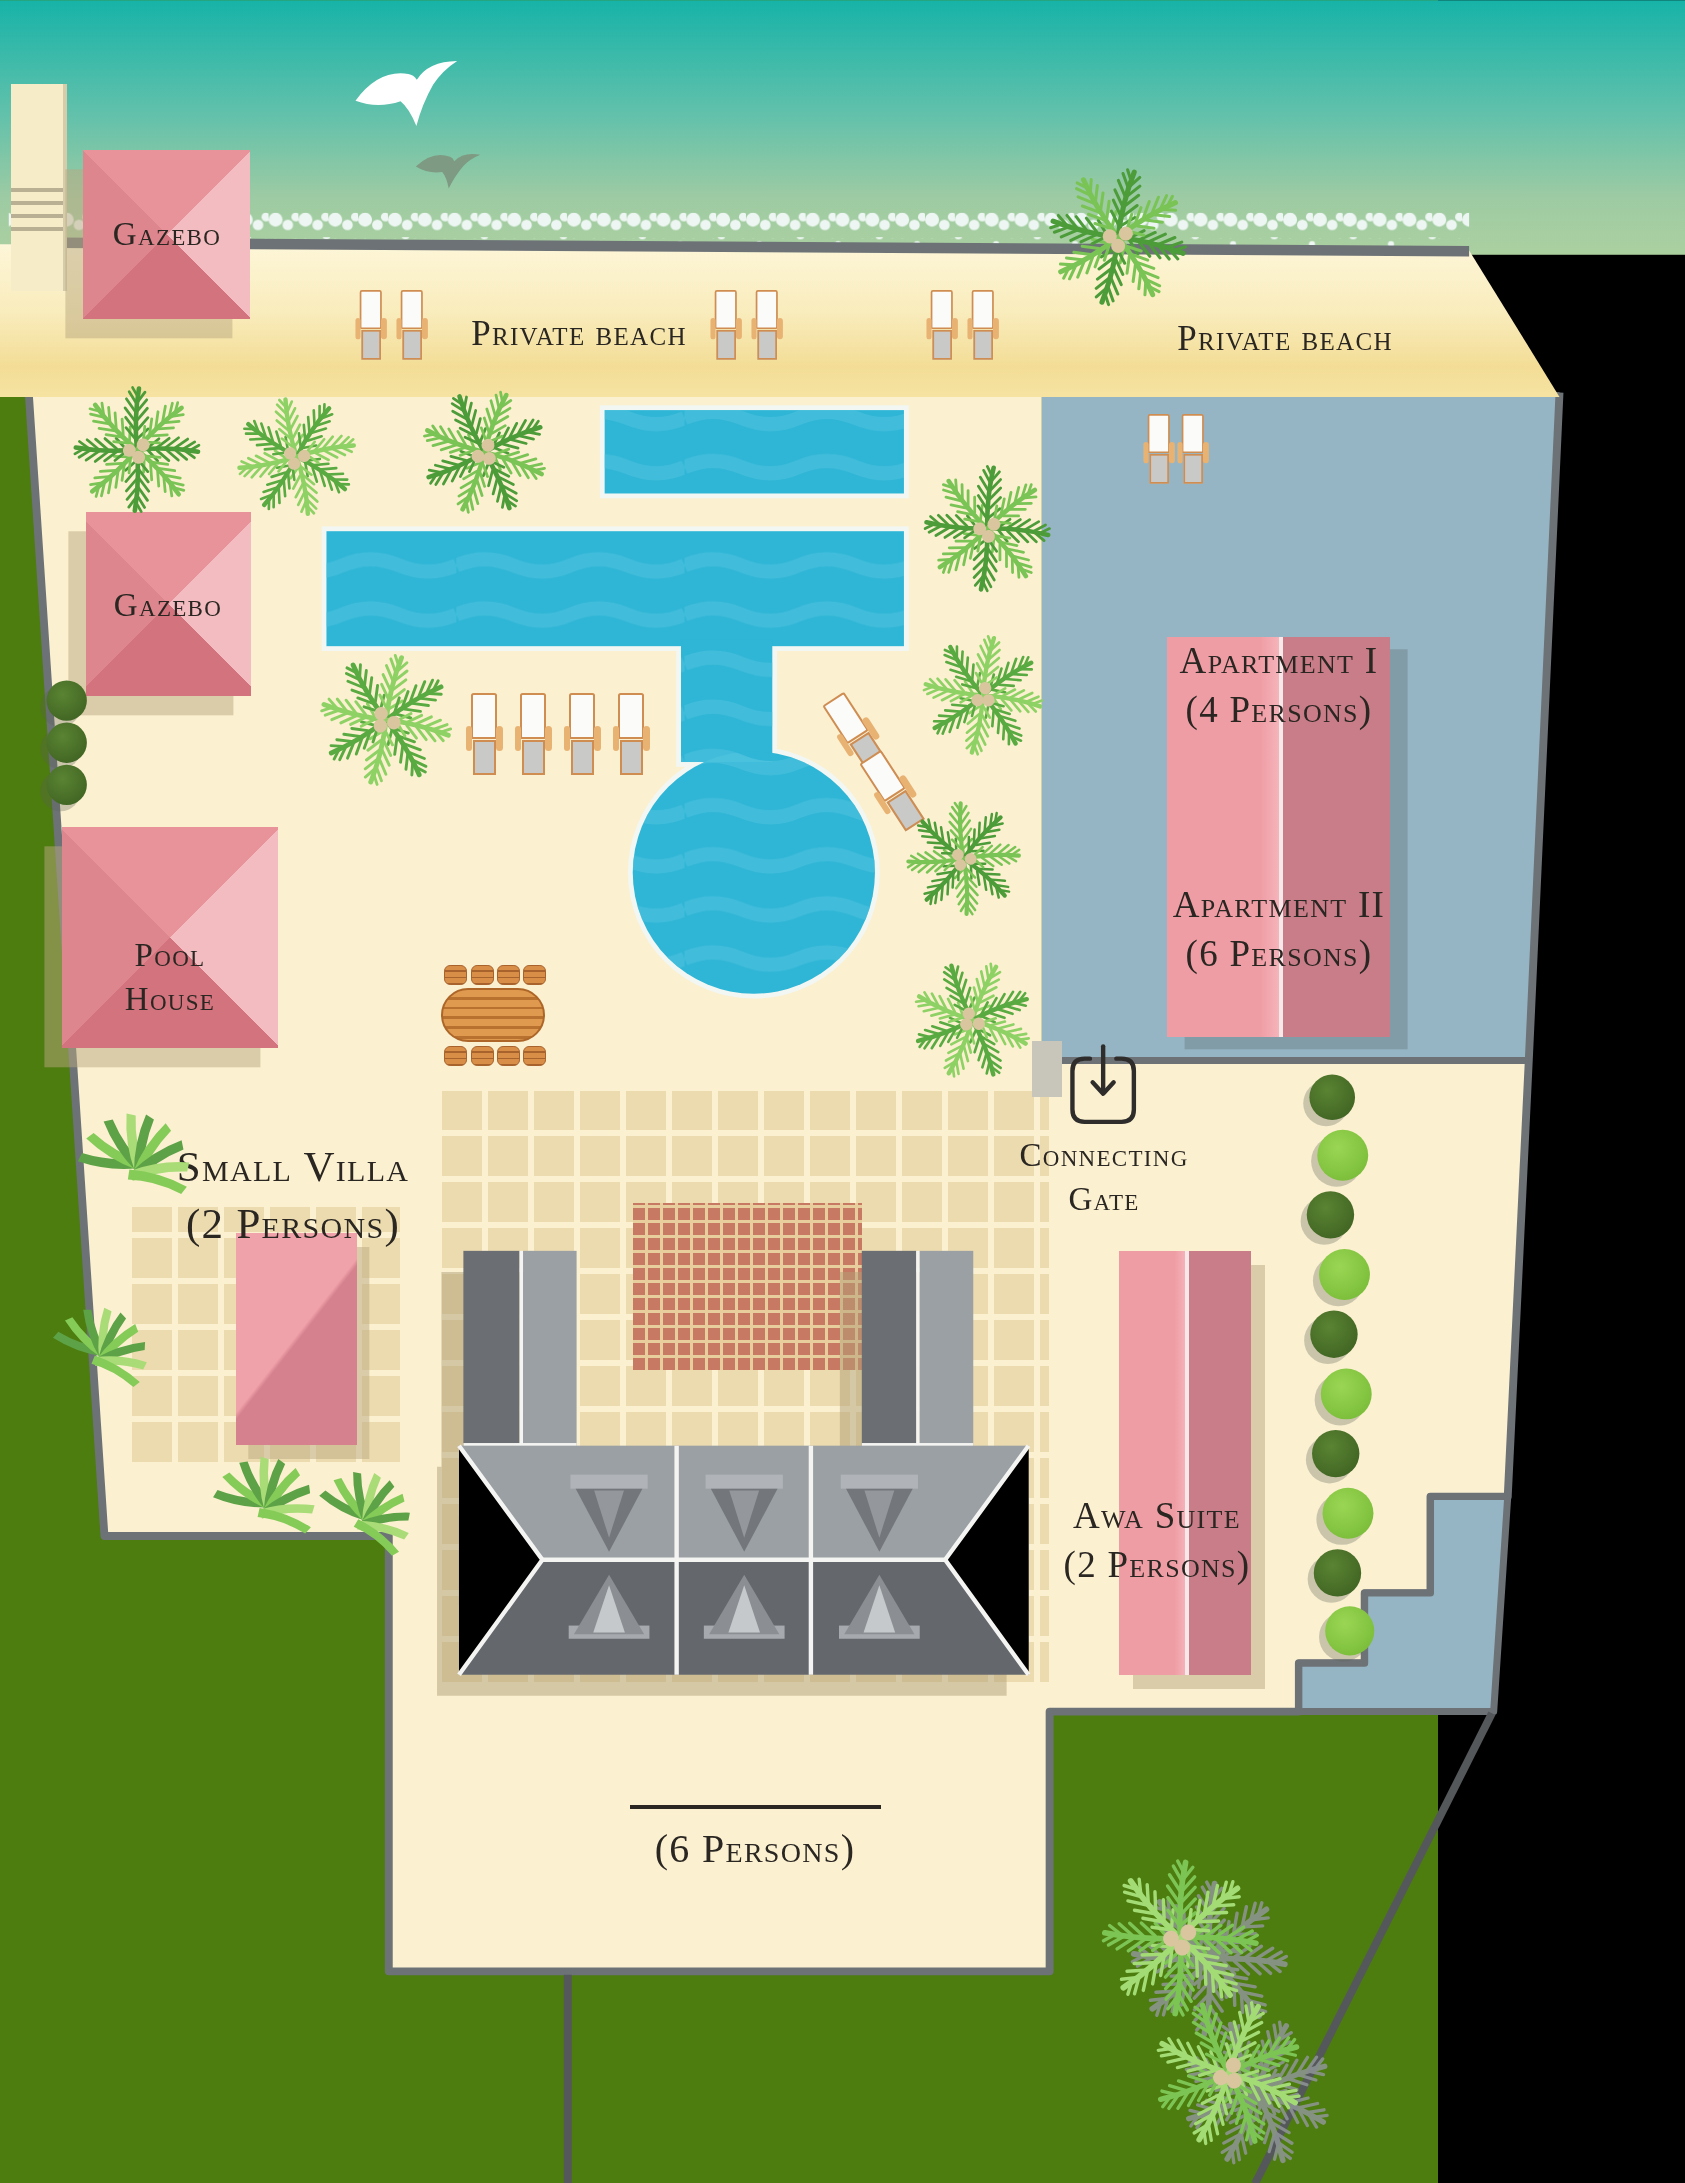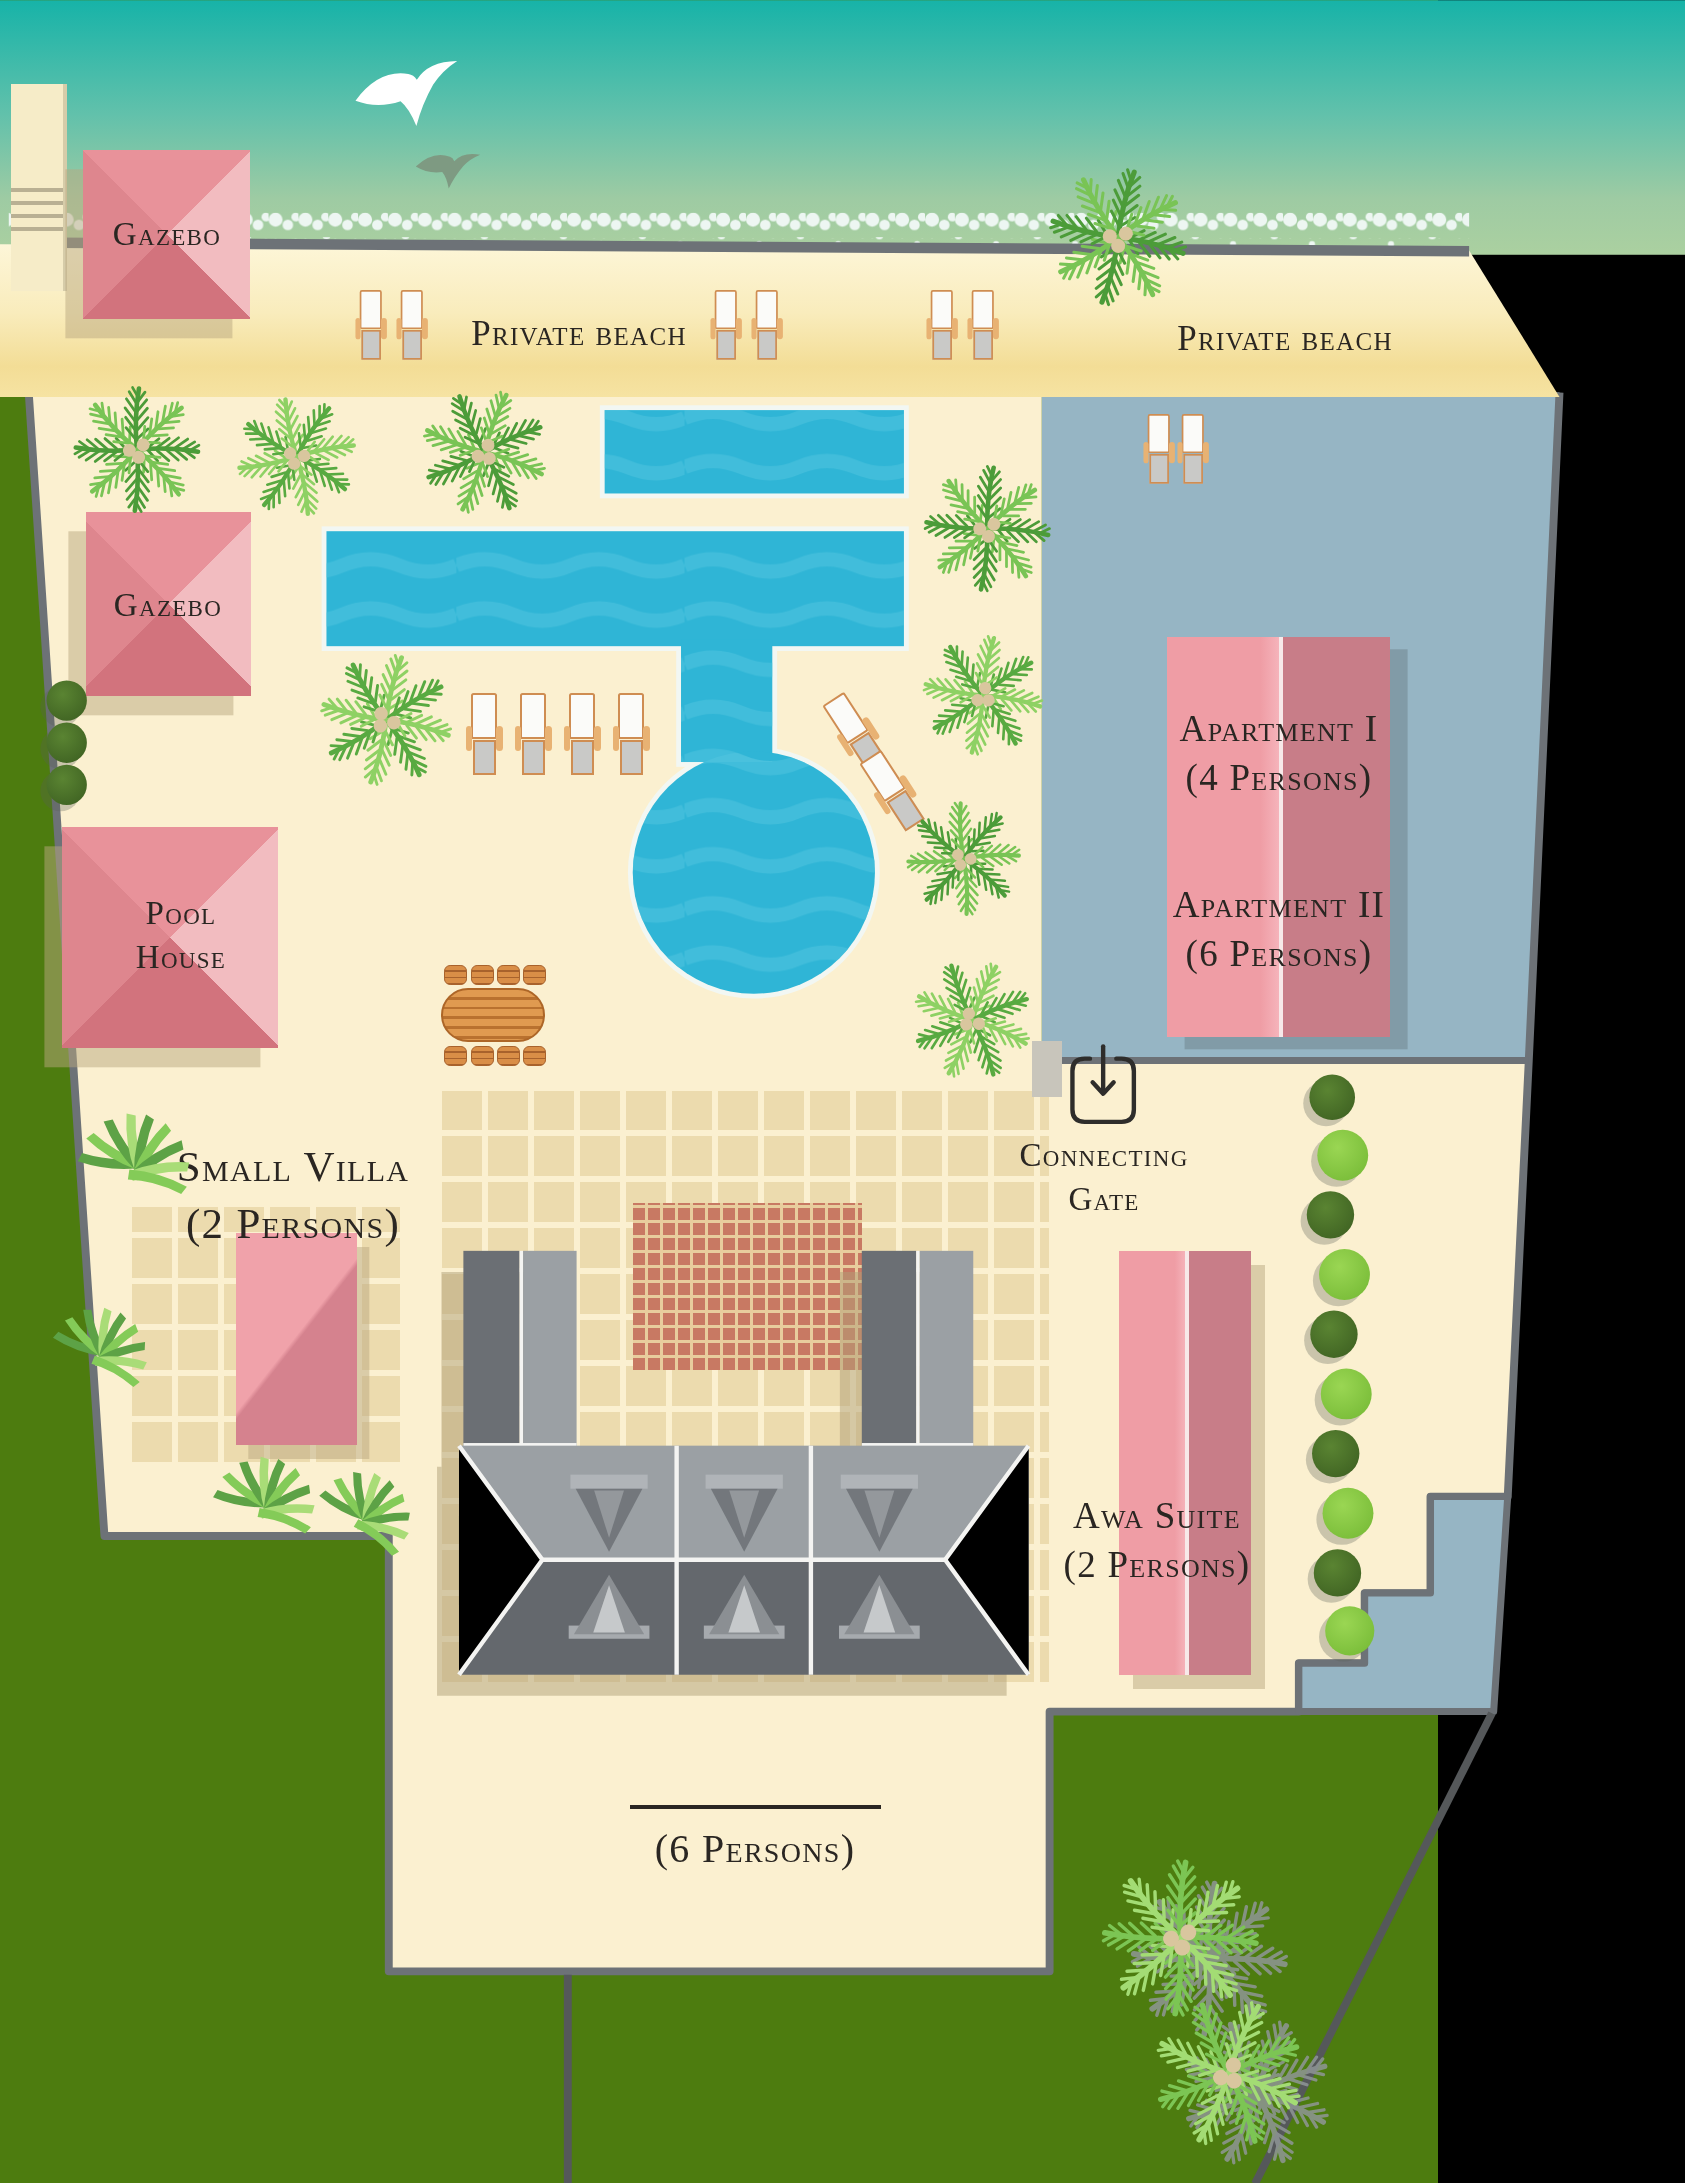--- a/index.html
+++ b/index.html
@@ -266,27 +266,27 @@
   <div class="chair" style="left:471px; top:965px;"></div>
   <div class="chair" style="left:497px; top:965px;"></div>
   <div class="chair" style="left:523px; top:965px;"></div>
   <div class="chair" style="left:444px; top:1046px;"></div>
   <div class="chair" style="left:471px; top:1046px;"></div>
   <div class="chair" style="left:497px; top:1046px;"></div>
   <div class="chair" style="left:523px; top:1046px;"></div>
 
   <div class="lbl" style="left:167px; top:235px;">Gazebo</div>
   <div class="lbl" style="left:168px; top:606px;">Gazebo</div>
-  <div class="lbl" style="left:170px; top:936px;margin-left:11px;">
+  <div class="lbl" style="left:170px; top:978px;">
     <span>Pool</span>
     <span>House</span>
   </div>
   <div class="lbl" style="left:579px; top:334px; font-size:35px;">Private beach</div>
   <div class="lbl" style="left:1285px; top:339px; font-size:35px;">Private beach</div>
-  <div class="lbl" style="left:1279px; top:754px; font-size:37px;">
+  <div class="lbl" style="left:1279px; top:686px; font-size:37px;">
     <span>Apartment I</span>
     <span>(4 Persons)</span>
   </div>
   <div class="lbl" style="left:1279px; top:930px; font-size:37px;">
     <span>Apartment II</span>
     <span>(6 Persons)</span>
   </div>
   <div class="lbl" style="left:293px; top:1196px; font-size:43px;">
     <span>Small Villa</span>
     <span>(2 Persons)</span>

